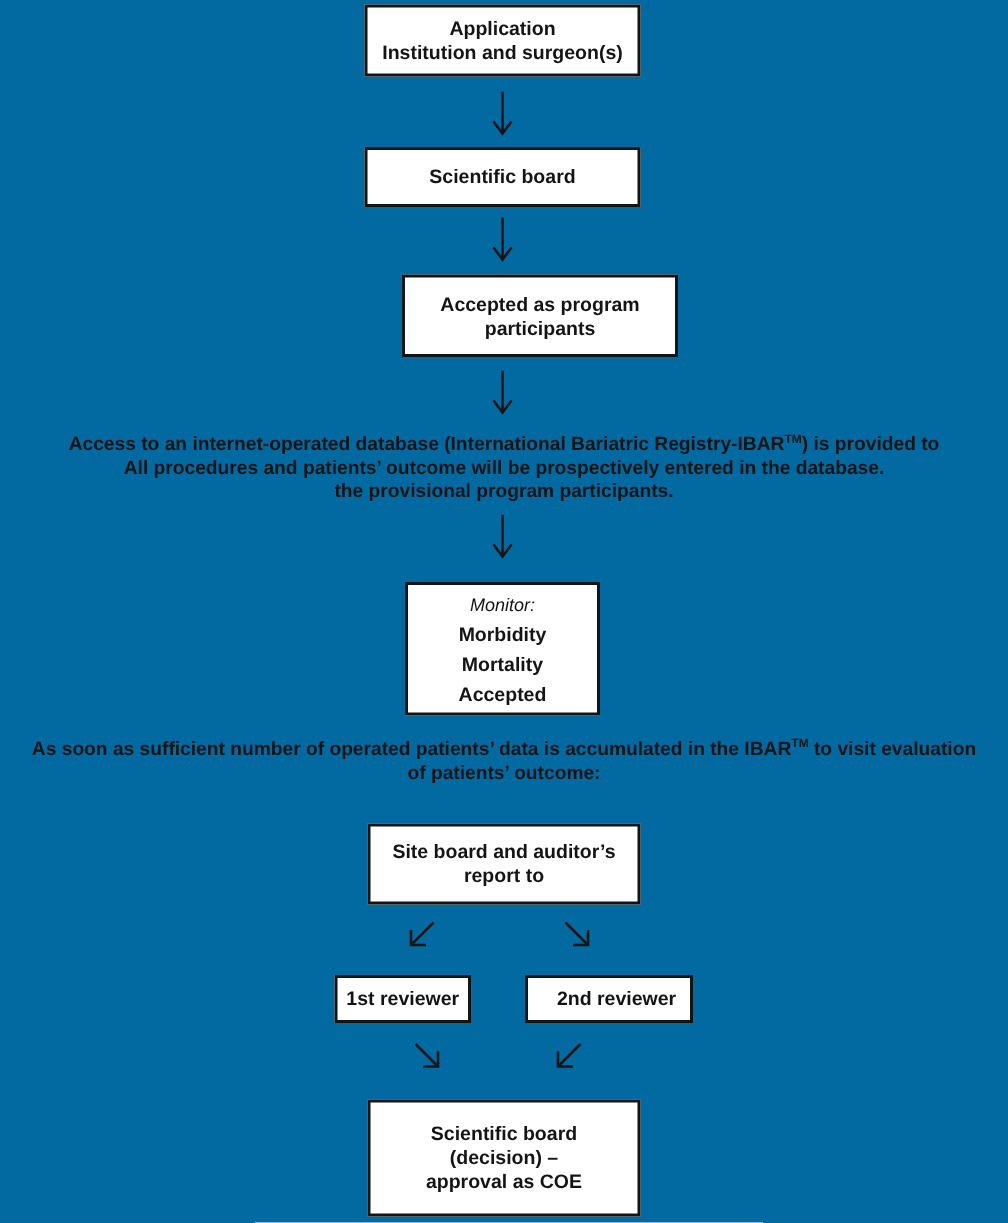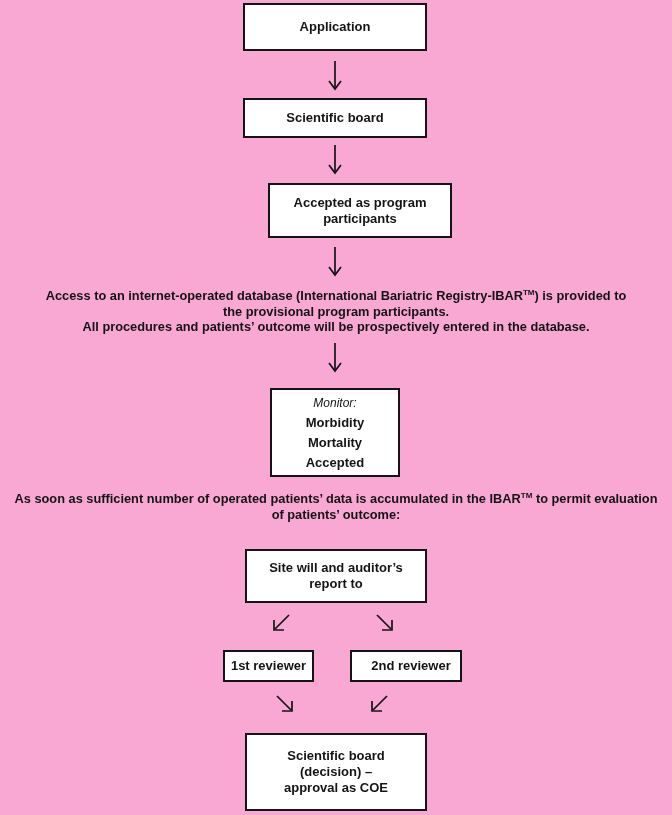--- a/index.html
+++ b/index.html
@@ -1,20 +1,20 @@
 <!DOCTYPE html>
 <html><head>
 <meta charset="utf-8">
 <style>
   html, body { margin: 0; padding: 0; background: #ffffff; }
   .canvas {
     position: relative;
     width: 672px;
     height: 815px;
-    background: #f9a8d4;
+    background: #0369a1;
     font-family: "Liberation Sans", sans-serif;
     color: #141414;
     overflow: hidden;
   }
   .box {
     position: absolute;
     box-sizing: border-box;
     border: 2px solid #141414;
     background: #ffffff;
     display: flex;
@@ -64,20 +64,21 @@
     fill: none;
   }
 </style>
 </head>
 <body>
 
 <div class="canvas">
 
   <div class="box box-application">
     <div>Application</div>
+    <div>Institution and surgeon(s)</div>
   </div>
 
   <svg class="arrow" style="left:324px; top:61px;" width="22" height="30" viewBox="0 0 22 30">
     <line x1="11" y1="0" x2="11" y2="27"></line>
     <polyline points="5,20 11,28 17,20"></polyline>
   </svg>
 
   <div class="box box-scientific">
     <div>Scientific board</div>
   </div>
@@ -94,45 +95,45 @@
 
   <svg class="arrow" style="left:324px; top:247px;" width="22" height="30" viewBox="0 0 22 30">
     <line x1="11" y1="0" x2="11" y2="27"></line>
     <polyline points="5,20 11,28 17,20"></polyline>
   </svg>
 
   <div class="para para-access">
     <div>
       <span>Access to an internet-operated database (International Bariatric Registry-IBAR</span><sup class="tm">TM</sup><span>) is provided to</span>
     </div>
+    <div>All procedures and patients’ outcome will be prospectively entered in the database.</div>
     <div>the provisional program participants.</div>
-    <div>All procedures and patients’ outcome will be prospectively entered in the database.</div>
   </div>
 
   <svg class="arrow" style="left:324px; top:343px;" width="22" height="30" viewBox="0 0 22 30">
     <line x1="11" y1="0" x2="11" y2="27"></line>
     <polyline points="5,20 11,28 17,20"></polyline>
   </svg>
 
   <div class="box box-monitor">
     <div class="monitor-title">Monitor:</div>
     <div class="monitor-item">Morbidity</div>
     <div class="monitor-item">Mortality</div>
     <div class="monitor-item">Accepted</div>
   </div>
 
   <div class="para para-evaluation">
     <div>
-      <span>As soon as sufficient number of operated patients’ data is accumulated in the IBAR</span><sup class="tm">TM</sup><span> to permit evaluation</span>
+      <span>As soon as sufficient number of operated patients’ data is accumulated in the IBAR</span><sup class="tm">TM</sup><span> to visit evaluation</span>
     </div>
     <div>of patients’ outcome:</div>
   </div>
 
   <div class="box box-site-visit">
-    <div>Site will and auditor’s</div>
+    <div>Site board and auditor’s</div>
     <div>report to</div>
   </div>
 
   <svg class="arrow" style="left:268px; top:611px;" width="26" height="26" viewBox="0 0 26 26">
     <line x1="21" y1="4" x2="7" y2="18"></line>
     <polyline points="16,19 6,19 6,9"></polyline>
   </svg>
   <svg class="arrow" style="left:372px; top:611px;" width="26" height="26" viewBox="0 0 26 26">
     <line x1="5" y1="4" x2="19" y2="18"></line>
     <polyline points="10,19 20,19 20,9"></polyline>

